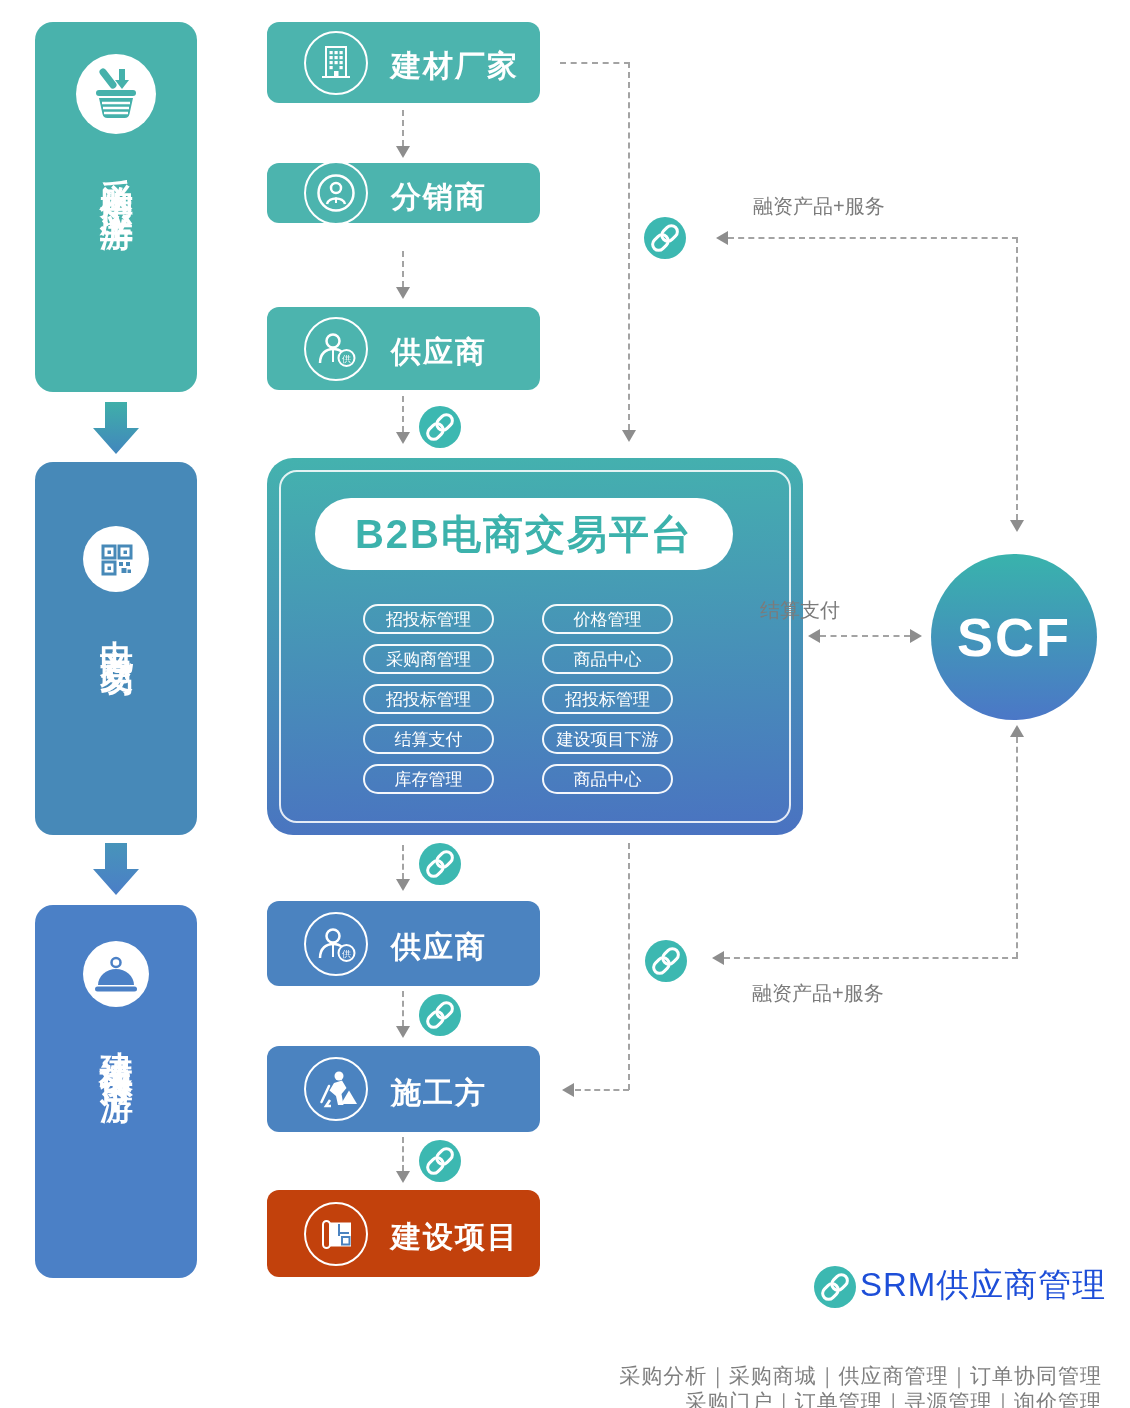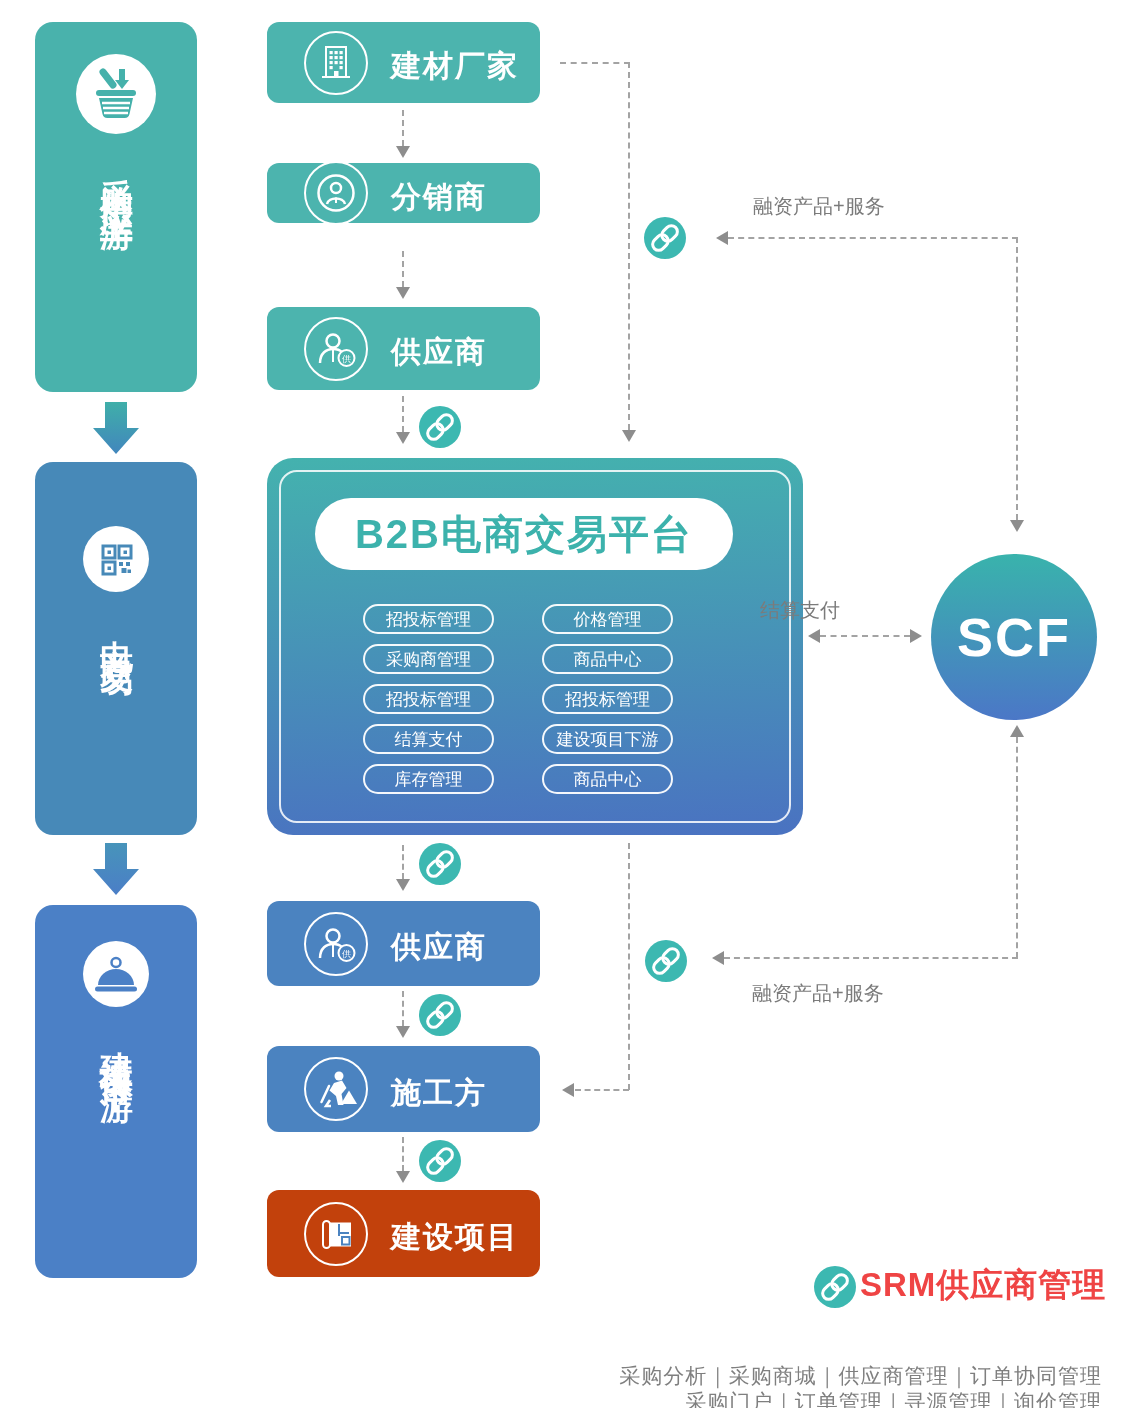--- a/index.html
+++ b/index.html
@@ -59,21 +59,21 @@
   .vline{position:absolute;width:0;border-left:2px dashed #A3A3A3;}
   .hline{position:absolute;height:0;border-top:2px dashed #A3A3A3;}
   .arr{position:absolute;width:0;height:0;}
   .arr.down{border-left:7px solid transparent;border-right:7px solid transparent;border-top:12px solid #8D8D8D;}
   .arr.up{border-left:7px solid transparent;border-right:7px solid transparent;border-bottom:12px solid #8D8D8D;}
   .arr.left{border-top:7px solid transparent;border-bottom:7px solid transparent;border-right:12px solid #8D8D8D;}
   .arr.right{border-top:7px solid transparent;border-bottom:7px solid transparent;border-left:12px solid #8D8D8D;}
   .linkicon{position:absolute;width:42px;height:42px;}
   .glabel{position:absolute;width:220px;text-align:left;color:#7B7B7B;font-size:20px;}
   
-  .srm-title{position:absolute;left:860px;top:1263px;font-size:33px;font-weight:700;color:#ef4444;letter-spacing:1px;}
+  .srm-title{position:absolute;left:860px;top:1263px;font-size:33px;font-weight:400;color:#1d4ed8;letter-spacing:1px;}
   .srm-line{position:absolute;right:28px;color:#7F7F7F;font-size:21px;letter-spacing:1px;}
 </style>
 </head>
 <body>
 
 <div class="box-left" style="top:22px;height:370px;background:#49B2AC;">
   <span style="margin-top:32px;">
     <svg width="80" height="80" viewBox="0 0 80 80">
       <circle cx="40" cy="40" r="40" fill="#ffffff"></circle>
       <g fill="#45B1AB">

